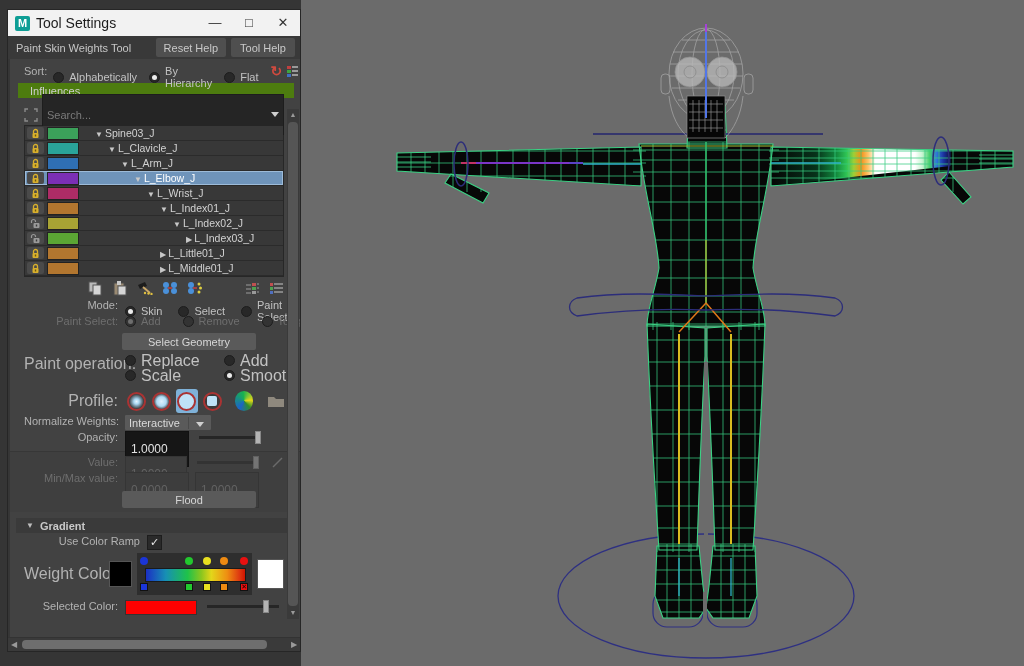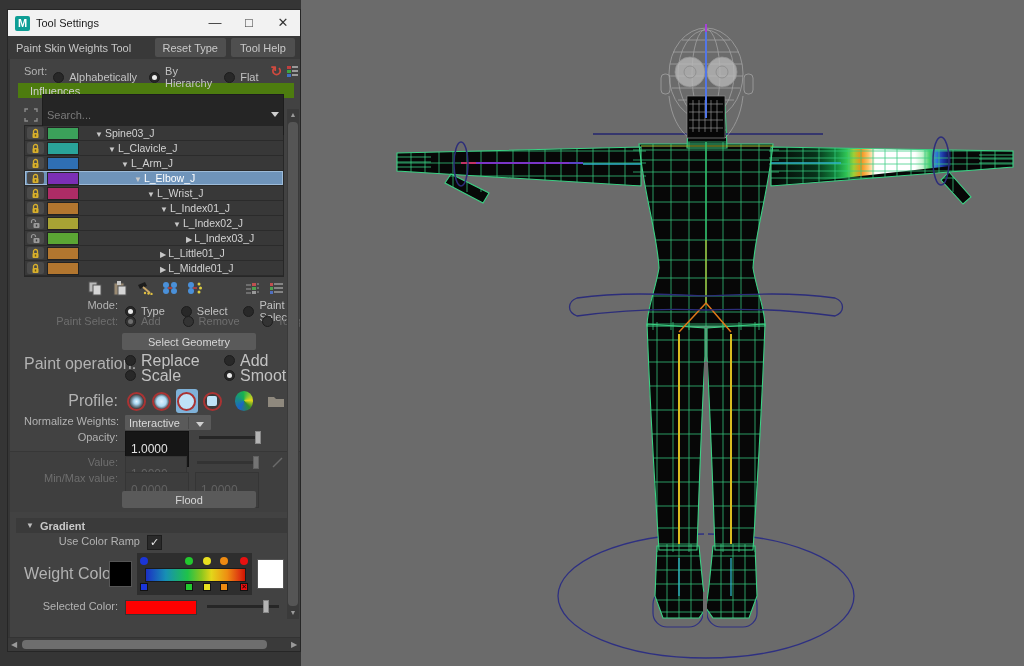--- a/index.html
+++ b/index.html
@@ -8,21 +8,21 @@
 
   
   #dock{position:absolute;left:0;top:0;width:301px;height:666px;background:#353535;}
 
   
   #tswin{position:absolute;left:8px;top:10px;width:292px;height:641px;background:#424242;
          box-shadow:0 0 0 1px #262626;display:flex;flex-direction:column;}
   #titlebar{height:26px;background:#f2f2f2;display:flex;align-items:center;flex:0 0 auto;}
   #maya-logo{width:15px;height:15px;margin:0 6px 0 7px;background:#0e9e95;color:#fff;font-weight:bold;
              font-size:11px;line-height:15px;text-align:center;border-radius:2px;}
-  #wtitle{font-size:11px;color:#1c1c1c;flex:1;}
+  #wtitle{font-size:14px;color:#1c1c1c;flex:1;}
   .wctl{width:34px;height:26px;text-align:center;line-height:26px;color:#333;font-size:13px;cursor:default;}
   #headerstrip{height:23px;background:#393939;display:flex;align-items:center;flex:0 0 auto;}
   #toolname{font-size:11px;color:#c6c6c6;padding-left:8px;flex:1;}
   .hbtn{background:#4f4f4f;color:#c9c9c9;font-size:11px;height:19px;min-width:64px;border:none;
         border-radius:2px;margin-right:5px;padding:0 8px;}
 
   
   #content{flex:1;position:relative;background:#424242;overflow:hidden;
            padding:4px 16px 0 14px;box-sizing:border-box;border-left:2px solid #363636;}
   .row{display:flex;align-items:flex-start;height:15px;margin:1px 0;font-size:11px;color:#bdbdbd;}
@@ -279,21 +279,21 @@
     <div id="titlebar">
       <div id="maya-logo">M</div>
       <div id="wtitle">Tool Settings</div>
       <div class="wctl">—</div>
       <div class="wctl">□</div>
       <div class="wctl">✕</div>
     </div>
 
     <div id="headerstrip">
       <div id="toolname">Paint Skin Weights Tool</div>
-      <button class="hbtn">Reset Type</button>
+      <button class="hbtn">Reset Help</button>
       <button class="hbtn">Tool Help</button>
     </div>
 
     <div id="content">
 
       <div class="row" id="sortrow">
         <span style="color:#b2b2b2;margin-right:6px;">Sort:</span>
         <span id="sort-options" style="display:flex;">
             <span class="opt" style="margin-right: 12px;">
               <span class="radio"></span>
@@ -507,21 +507,21 @@
               <path d="M5,2 H14 M5,6 H14 M5,10 H14" stroke="#9a9a9a" stroke-width="1.4"></path>
             </svg>
         </span>
       </div>
 
       <div class="row">
         <span class="lab">Mode:</span>
         <span id="mode-options" style="display:flex;">
             <span class="opt" style="margin-right: 16px;">
               <span class="radio on"></span>
-              <span class="optlab">Type</span>
+              <span class="optlab">Skin</span>
             </span>
             <span class="opt" style="margin-right: 16px;">
               <span class="radio"></span>
               <span class="optlab">Select</span>
             </span>
             <span class="opt" style="margin-right: 16px;">
               <span class="radio"></span>
               <span class="optlab">Paint Select</span>
             </span>
           </span>

